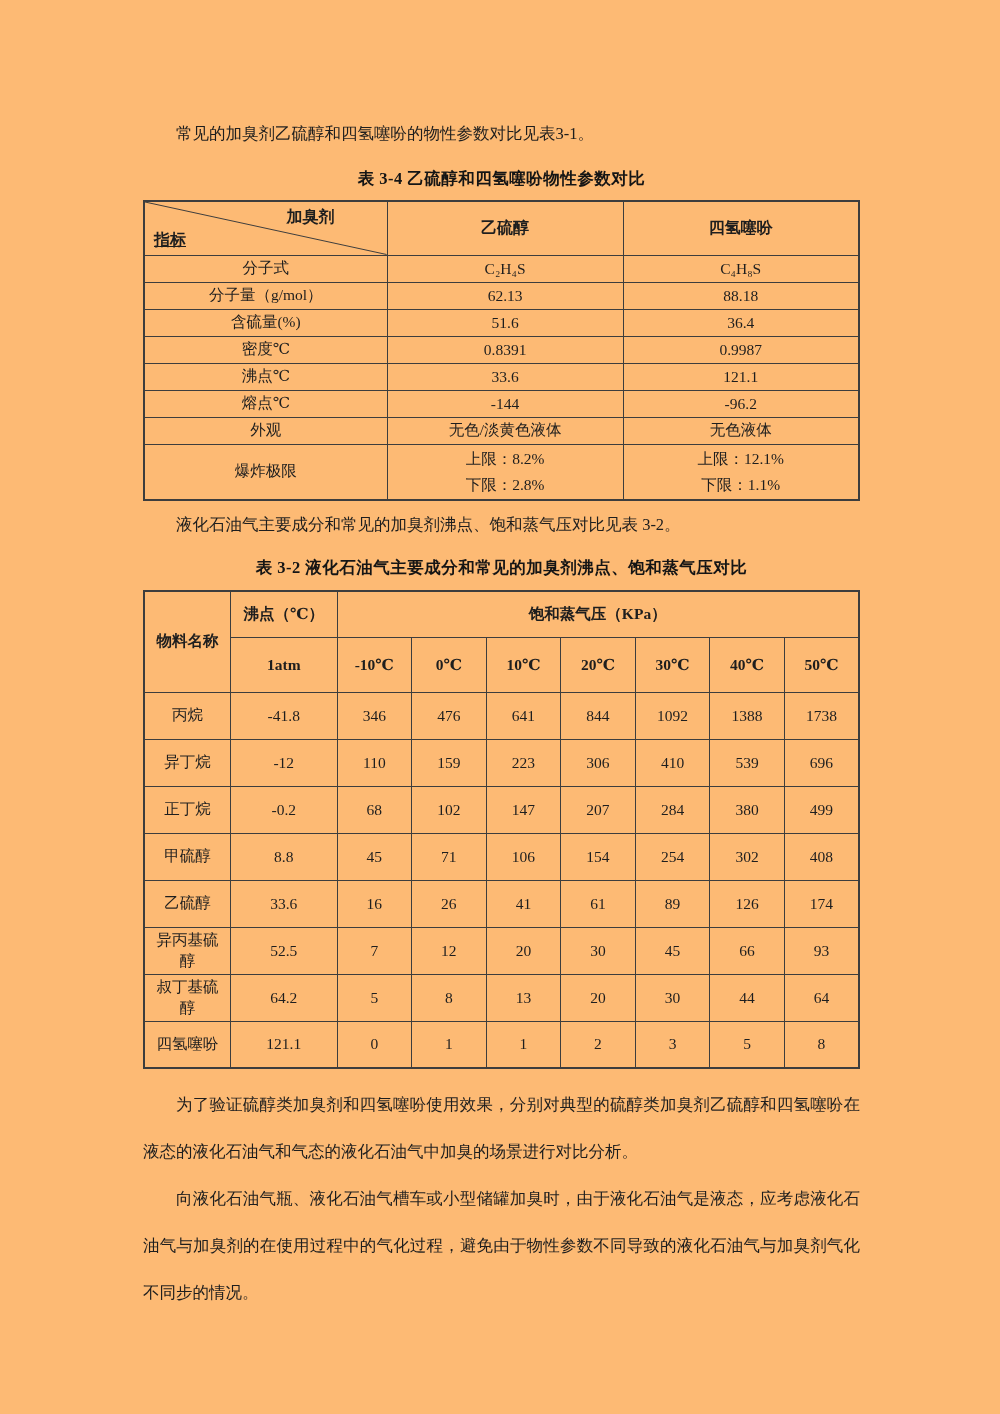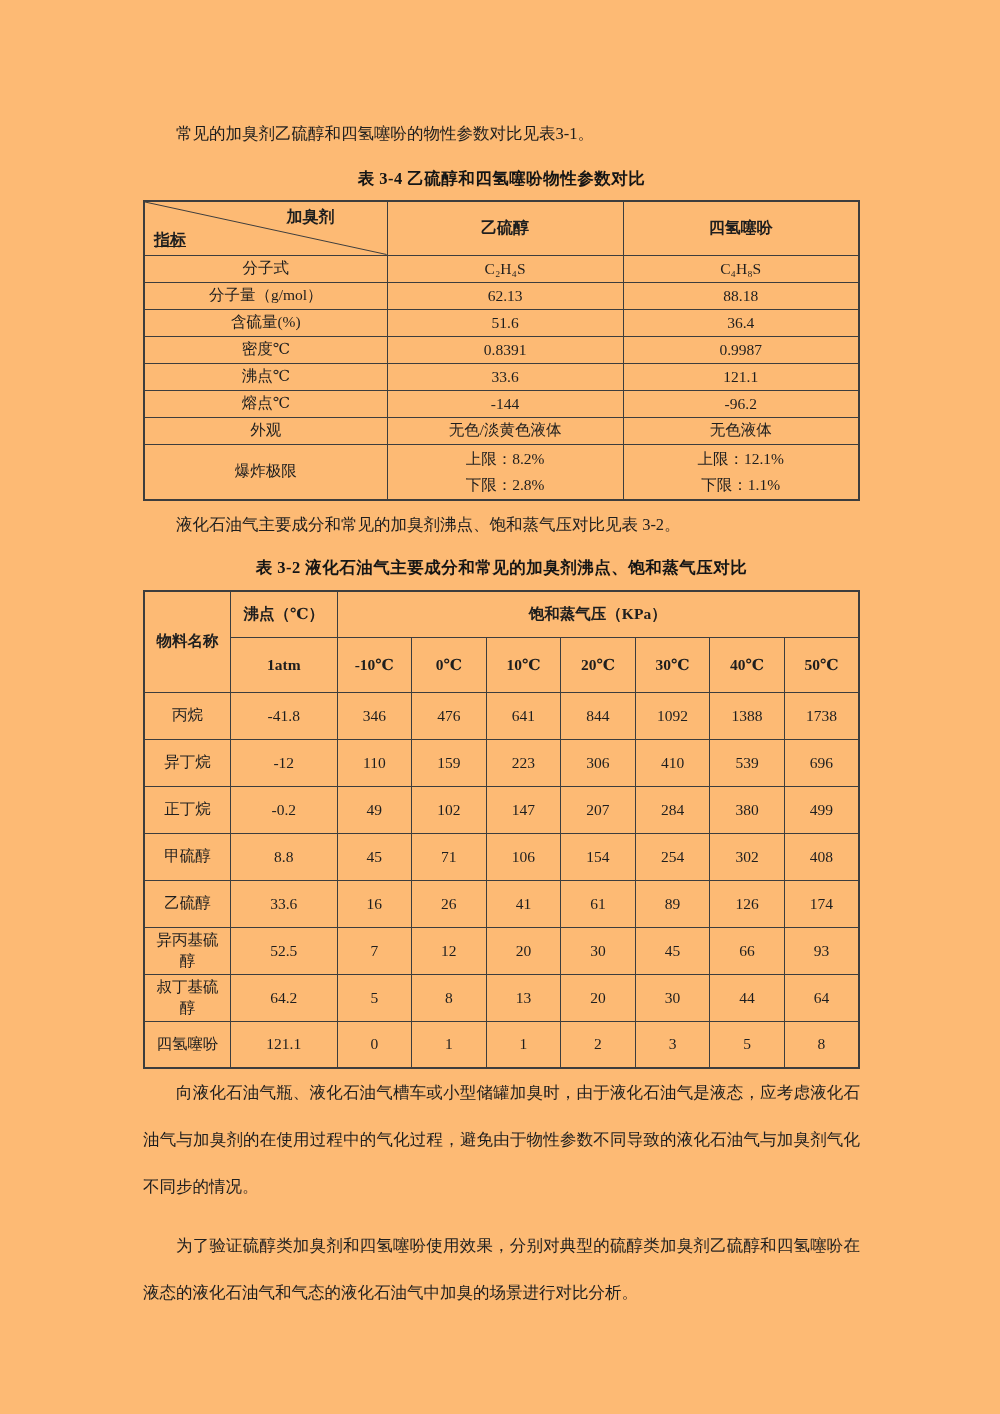--- a/index.html
+++ b/index.html
@@ -217,21 +217,21 @@
         <td>159</td>
         <td>223</td>
         <td>306</td>
         <td>410</td>
         <td>539</td>
         <td>696</td>
       </tr>
       <tr class="data">
         <td>正丁烷</td>
         <td>-0.2</td>
-        <td>49</td>
+        <td>68</td>
         <td>102</td>
         <td>147</td>
         <td>207</td>
         <td>284</td>
         <td>380</td>
         <td>499</td>
       </tr>
       <tr class="data">
         <td>甲硫醇</td>
         <td>8.8</td>
@@ -283,17 +283,17 @@
         <td>1</td>
         <td>1</td>
         <td>2</td>
         <td>3</td>
         <td>5</td>
         <td>8</td>
       </tr>
     </tbody>
       </table>
 
+    <p class="para mt-para1">为了验证硫醇类加臭剂和四氢噻吩使用效果，分别对典型的硫醇类加臭剂乙硫醇和四氢噻吩在液态的液化石油气和气态的液化石油气中加臭的场景进行对比分析。</p>
     <p class="para">向液化石油气瓶、液化石油气槽车或小型储罐加臭时，由于液化石油气是液态，应考虑液化石油气与加臭剂的在使用过程中的气化过程，避免由于物性参数不同导致的液化石油气与加臭剂气化不同步的情况。</p>
-    <p class="para mt-para1">为了验证硫醇类加臭剂和四氢噻吩使用效果，分别对典型的硫醇类加臭剂乙硫醇和四氢噻吩在液态的液化石油气和气态的液化石油气中加臭的场景进行对比分析。</p>
 
   </div>
 </div>
 
 </body></html>

